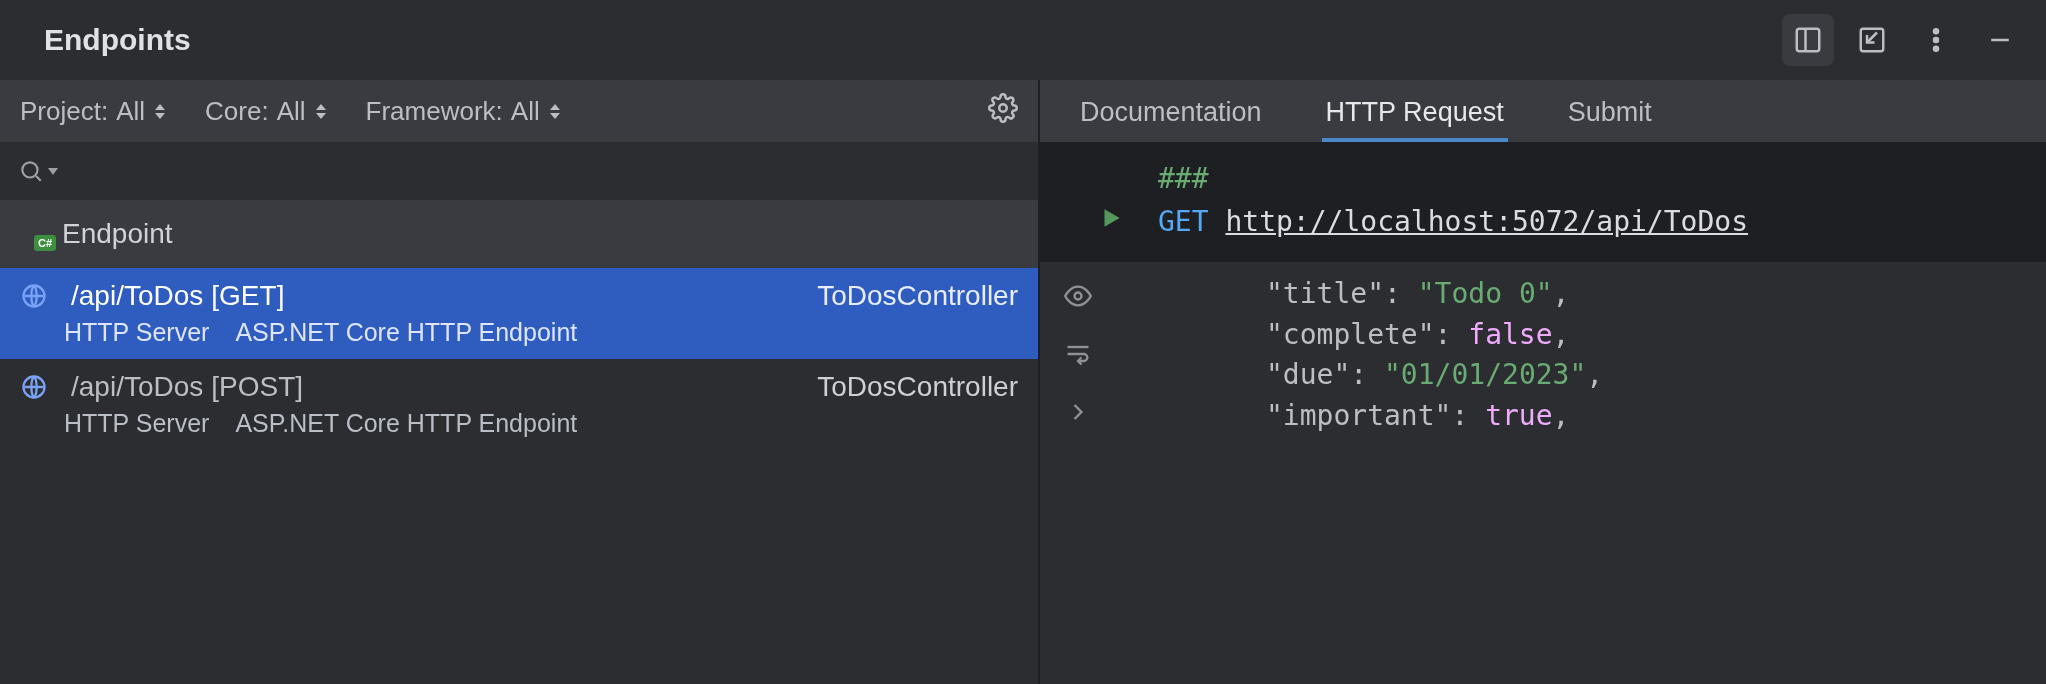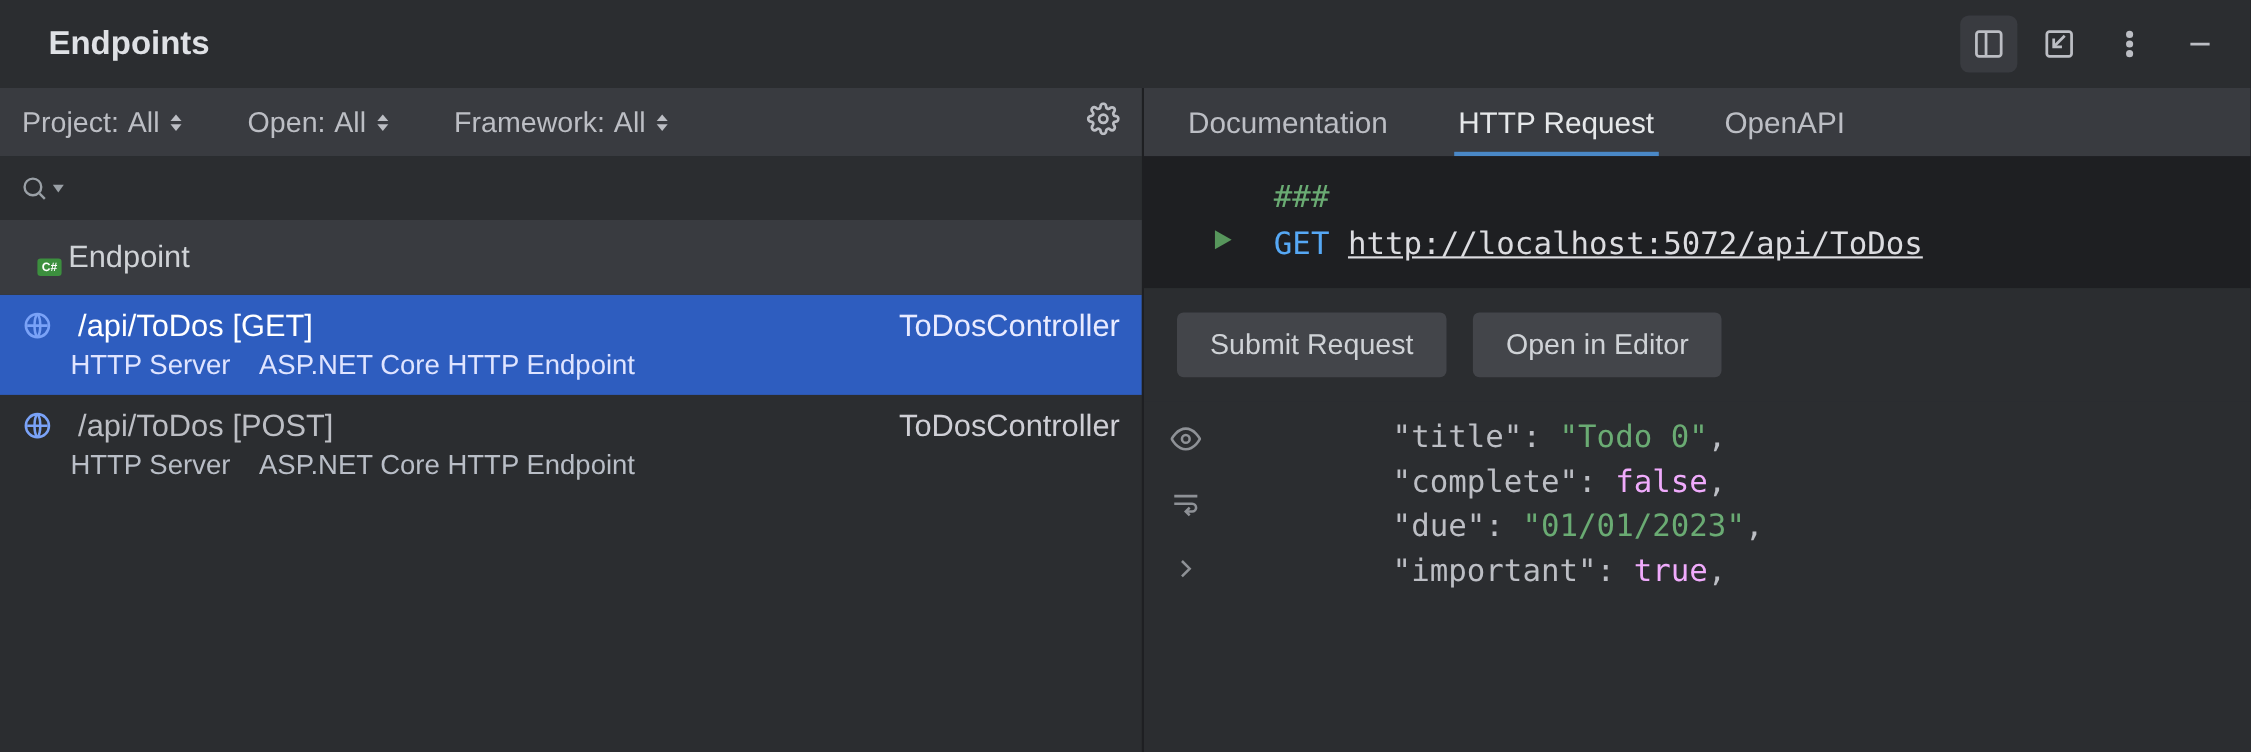--- a/index.html
+++ b/index.html
@@ -37,21 +37,21 @@
   .iconbtn{width:52px;height:52px;border-radius:8px;margin-left:12px;display:flex;align-items:center;justify-content:center;color:#bcbec4}
   .iconbtn.active{background:var(--iconbtn)}
   .iconbtn svg{width:30px;height:30px;stroke:#bcbec4;fill:none;stroke-width:2}
 
   
   .body{flex:1;display:flex;min-height:0}
   .left{width:1040px;display:flex;flex-direction:column;border-right:2px solid #1e1f22}
   .right{flex:1;display:flex;flex-direction:column;min-width:0}
 
   
-  .filters{height:62px;background:#393b40;display:flex;align-items:center;padding:0 20px;gap:60px;font-size:26px;color:var(--text)}
+  .filters{height:62px;background:#393b40;display:flex;align-items:center;padding:0 20px;gap:40px;font-size:26px;color:var(--text)}
   .flt{display:flex;align-items:center;gap:8px;cursor:pointer}
   .flt .caret{display:inline-flex;flex-direction:column;gap:1px;margin-left:2px}
   .flt .caret::before{content:"";border-left:5px solid transparent;border-right:5px solid transparent;border-bottom:6px solid var(--text)}
   .flt .caret::after{content:"";border-left:5px solid transparent;border-right:5px solid transparent;border-top:6px solid var(--text);margin-top:2px}
   .filters .spacer{flex:1}
   .gear svg{width:30px;height:30px;stroke:#bcbec4;fill:none;stroke-width:2}
 
   
   .searchrow{height:58px;background:var(--panel);display:flex;align-items:center;padding:0 18px}
   .searchrow svg{width:26px;height:26px;stroke:#9aa0a6;fill:none;stroke-width:2}
@@ -145,21 +145,21 @@
 
     <div class="left">
 
       <div class="filters">
         <div class="flt">
           <span>Project:</span>
           <span>All</span>
           <span class="caret"></span>
         </div>
         <div class="flt">
-          <span>Open:</span>
+          <span>Core:</span>
           <span>All</span>
           <span class="caret"></span>
         </div>
         <div class="flt">
           <span>Framework:</span>
           <span>All</span>
           <span class="caret"></span>
         </div>
         <div class="spacer"></div>
         <div class="gear">
@@ -225,42 +225,38 @@
             </div>
           </div>
         </div>
 
     </div>
 
     <div class="right">
       <div class="tabs" id="tabs">
           <div class="tab">Documentation</div>
           <div class="tab active">HTTP Request</div>
-          <div class="tab">OpenAPI</div>
+          <div class="tab">Submit</div>
         </div>
 
       <div class="req">
         <div class="reqed">
           <div class="gut"><span class="hashes">###</span></div>
           <div class="runrow">
             <span class="play"><svg viewBox="0 0 24 24">
                   <polygon points="6 4 20 12 6 20"></polygon>
                 </svg></span>
             <span>
               <span class="verb">GET</span>
               <span> </span>
               <span class="url">http://localhost:5072/api/ToDos</span>
             </span>
           </div>
         </div>
 
-        <div class="btnrow">
-          <button class="btn">Submit Request</button>
-          <button class="btn">Open in Editor</button>
-        </div>
       </div>
 
       <div class="resp">
         <div class="respgut">
           <span><svg viewBox="0 0 24 24">
                 <path d="M1 12s4-8 11-8 11 8 11 8-4 8-11 8S1 12 1 12z"></path>
                 <circle cx="12" cy="12" r="3"></circle>
               </svg></span>
           <span><svg viewBox="0 0 24 24">
                 <line x1="3" y1="6" x2="21" y2="6"></line>

